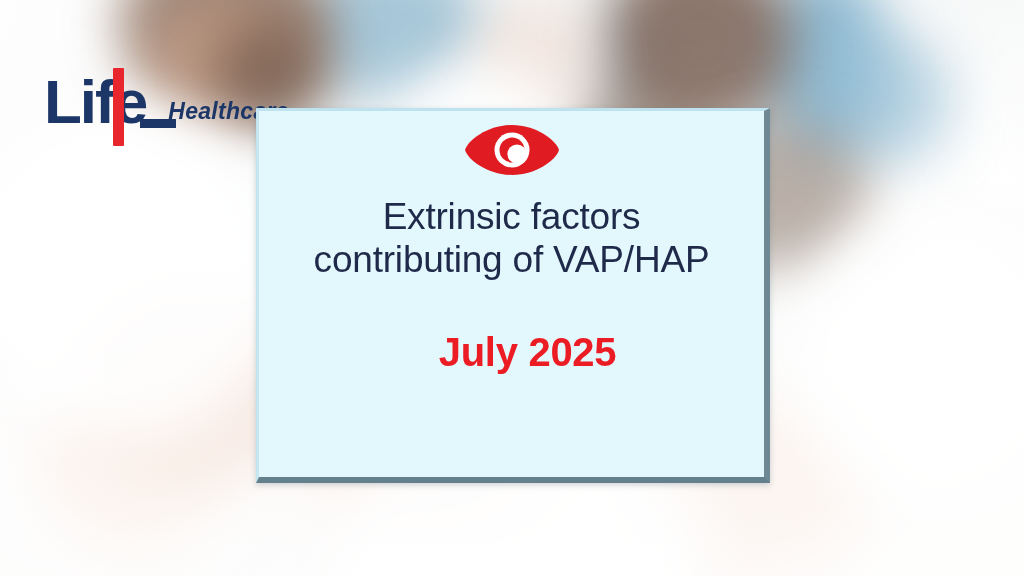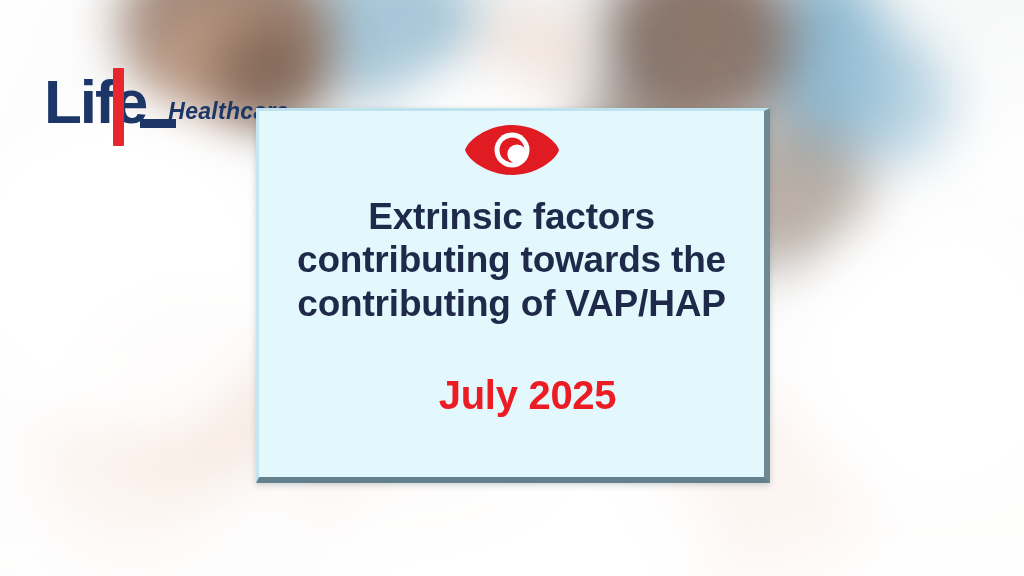--- a/index.html
+++ b/index.html
@@ -159,21 +159,21 @@
   .title-block {
     margin-top: 18px;
     width: 100%;
     text-align: center;
     padding: 0 6px;
     box-sizing: border-box;
   }
 
   .title-line {
     font-family: "Liberation Sans", "DejaVu Sans", sans-serif;
-    font-weight: bold;
+    font-weight: normal;
     font-size: 37px;
     line-height: 1.17;
     color: #1F2A4A;
     letter-spacing: -0.2px;
     white-space: nowrap;
   }
 
   .date-block {
     margin-top: 48px;
     width: 100%;
@@ -236,21 +236,20 @@
       <circle cx="48" cy="27" r="17.5" fill="#FFFFFF"></circle>
 
       <circle cx="48" cy="27" r="12.5" fill="#E01B22"></circle>
 
       <path d="M48 14.5 a12.5 12.5 0 0 1 12.5 12.5 a12.5 12.5 0 0 1 -12.5 12.5 a9 9 0 0 0 0 -25 Z" fill="#FFFFFF"></path>
       <circle cx="53" cy="31" r="9.6" fill="#FFFFFF"></circle>
     </svg>
 
     <div class="title-block">
       <div class="title-line">Extrinsic factors</div>
-      <div class="title-line">contributing towards the</div>
       <div class="title-line">contributing of VAP/HAP</div>
     </div>
 
     <div class="date-block">
       <div class="date-text">July 2025</div>
     </div>
 
   </div>
 
 </div>

